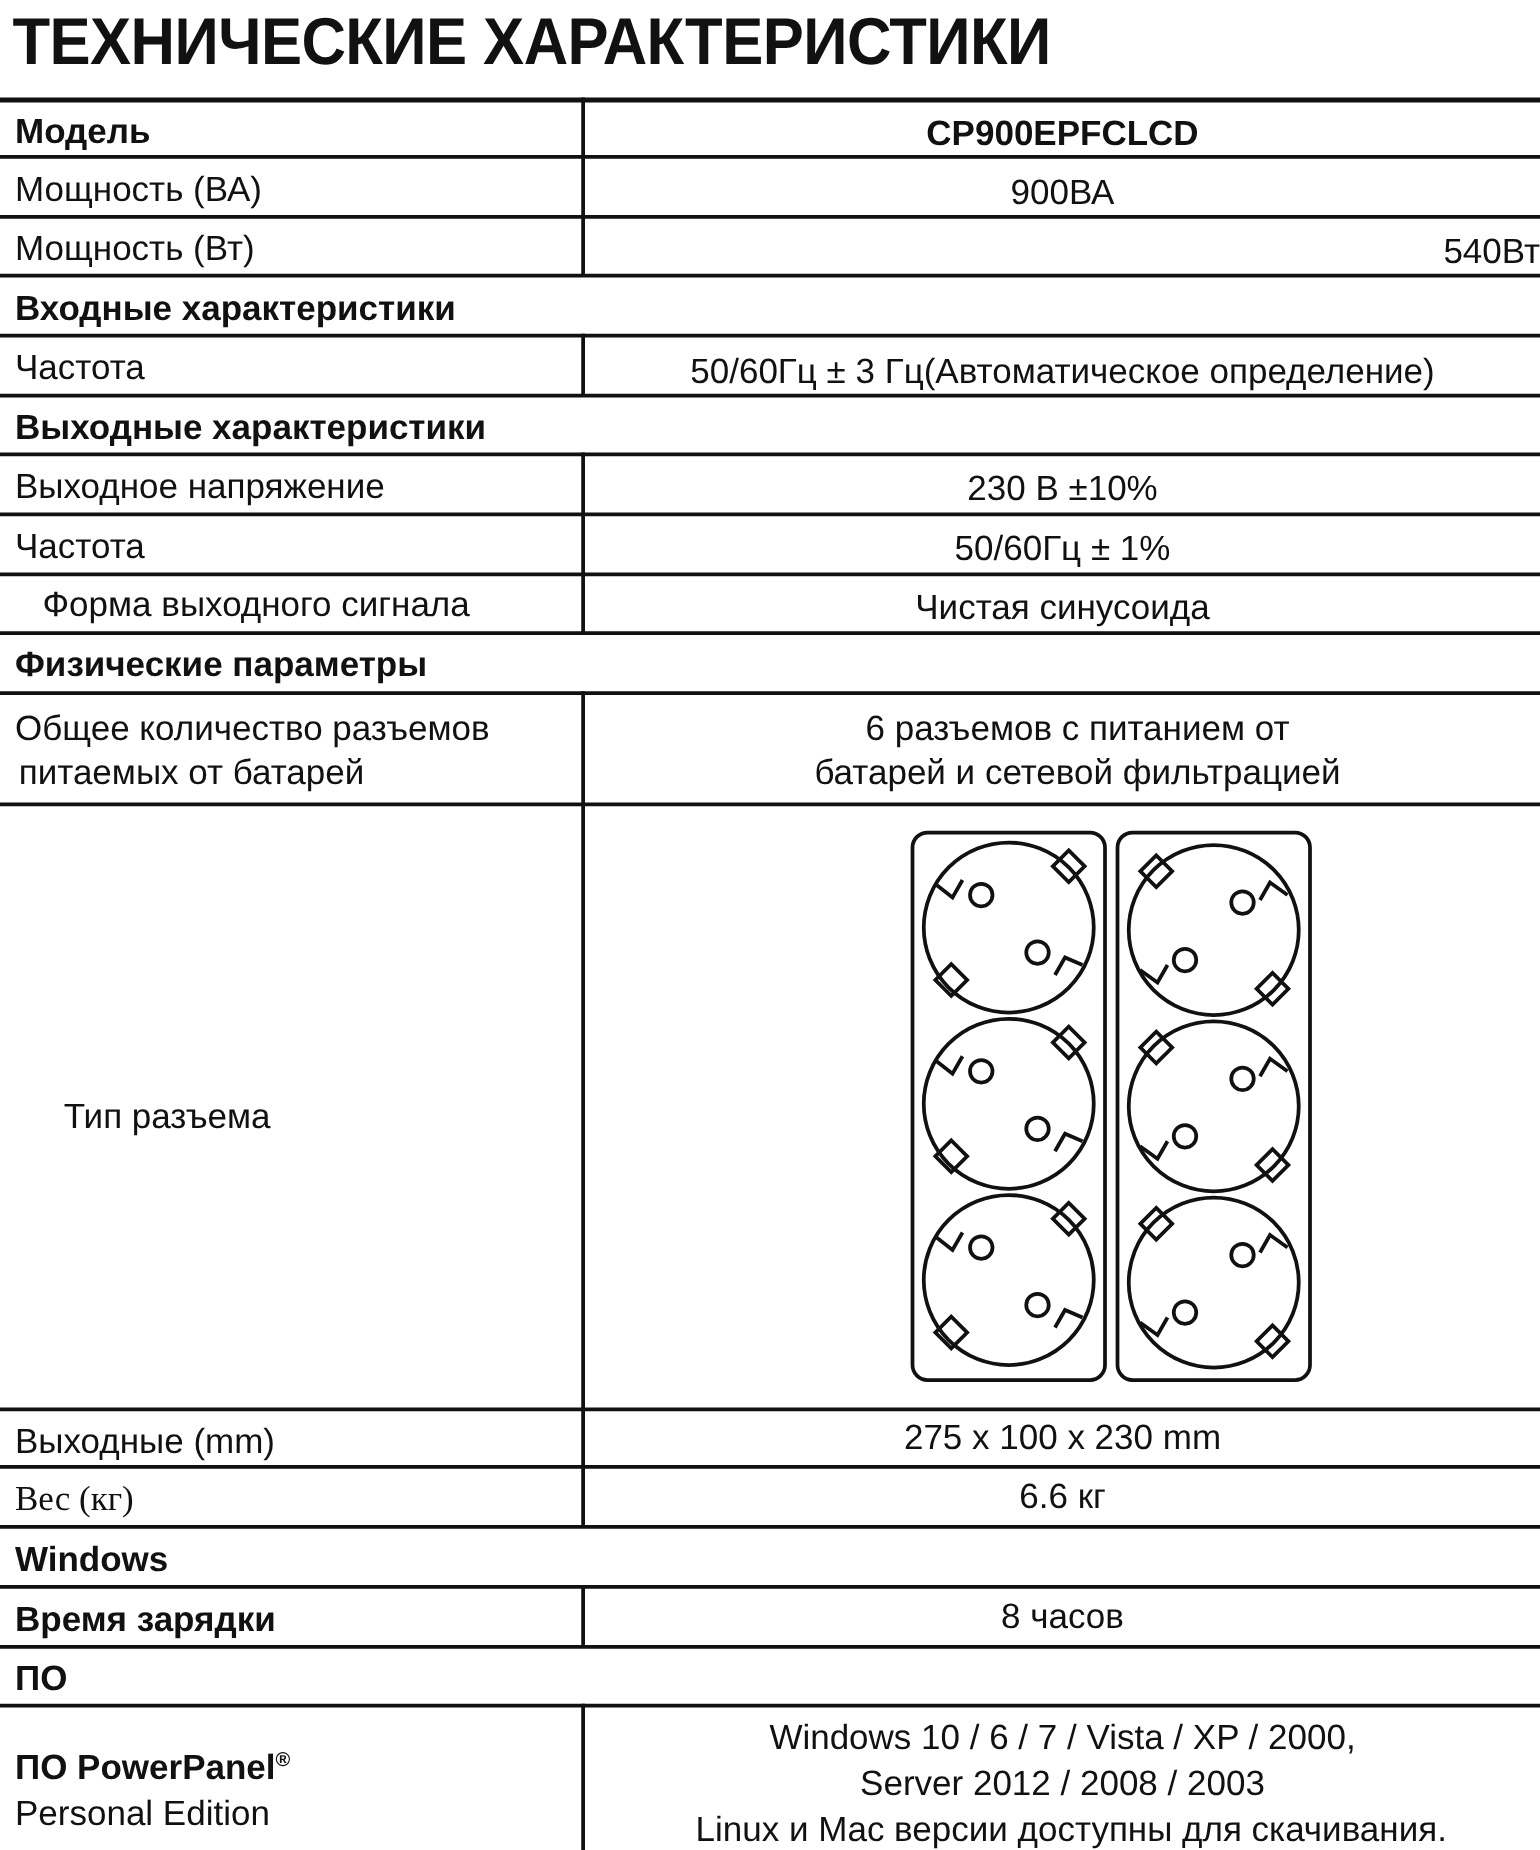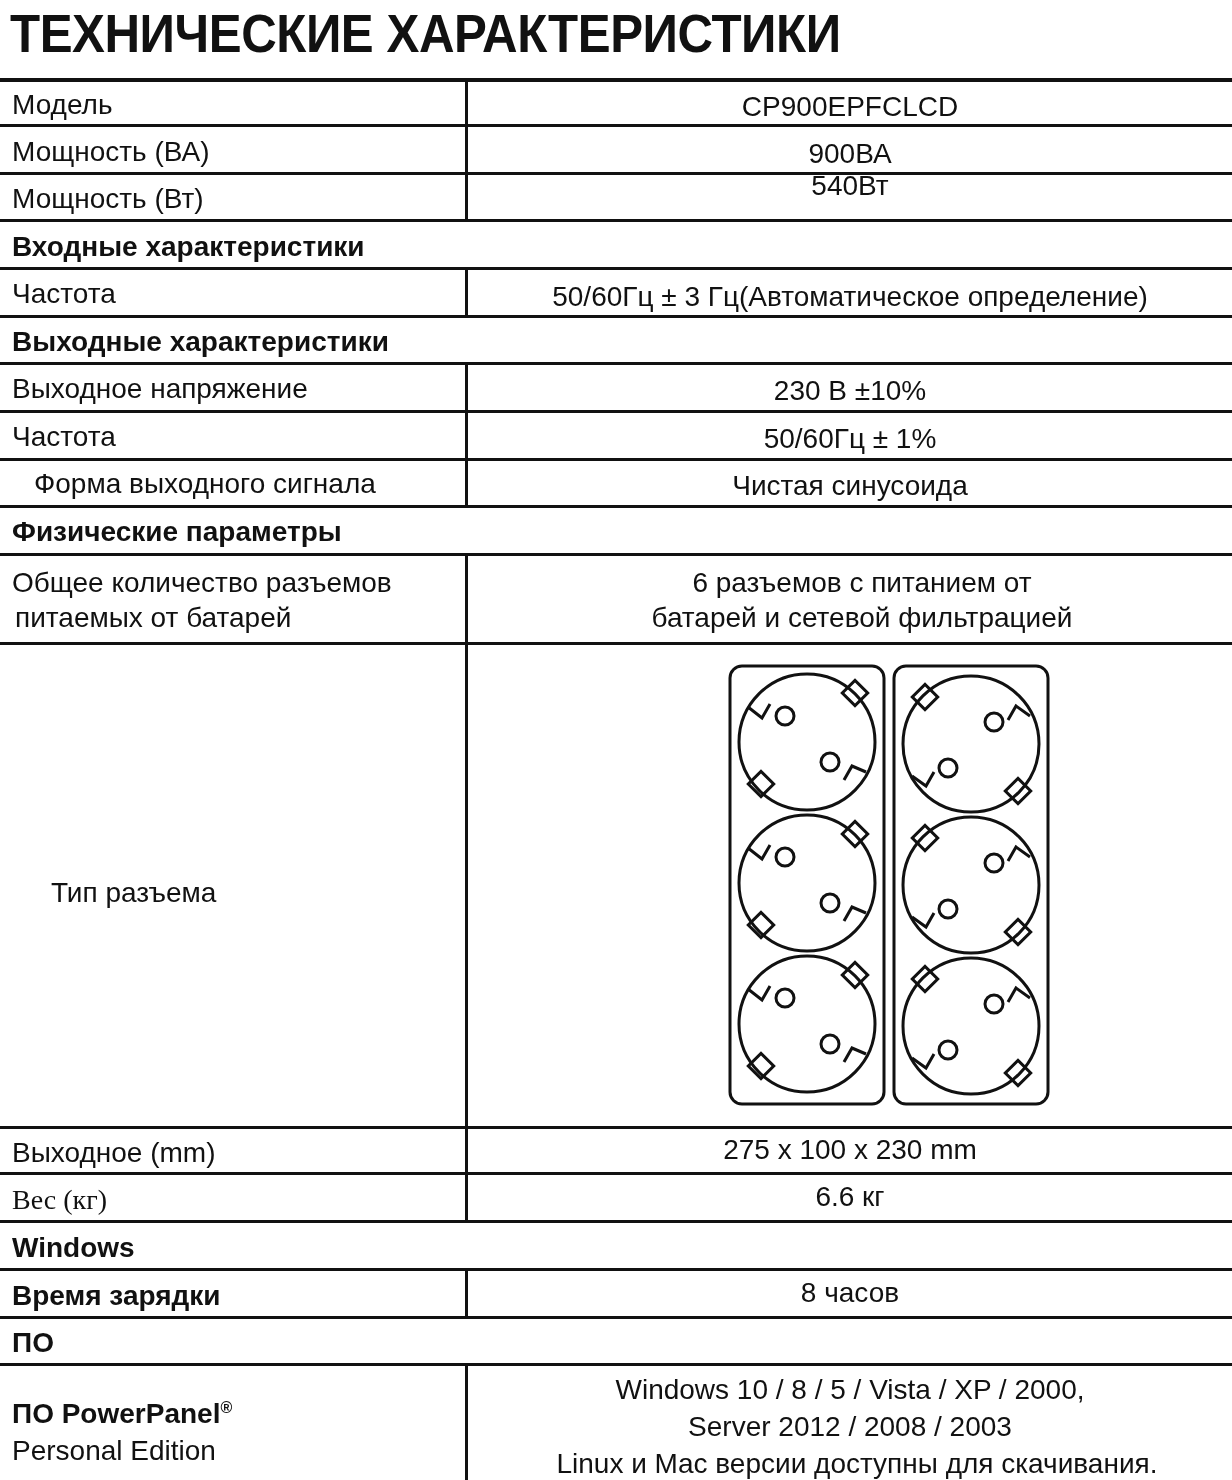--- a/index.html
+++ b/index.html
@@ -5,21 +5,21 @@
   html, body { margin:0; padding:0; background:#ffffff; }
   body { width:1232px; height:1480px; overflow:hidden; position:relative;
          font-family:"Liberation Sans", "DejaVu Sans", sans-serif; color:#111; }
   .title { position:absolute; left:10px; top:2px; font-size:53px; font-weight:bold;
            letter-spacing:-0.5px; line-height:64px; transform:scaleX(0.93); transform-origin:left top; }
   .hline { position:absolute; left:0; width:1232px; height:3px; background:#111; }
   .vline { position:absolute; left:465px; width:3px; background:#111; }
   .cell-l { position:absolute; left:12px; font-size:28px; line-height:34px; white-space:nowrap; }
   .cell-r { position:absolute; left:468px; width:764px; text-align:center; font-size:28px; line-height:34px; white-space:nowrap; }
   .sec { position:absolute; left:12px; font-size:28px; font-weight:bold; line-height:34px; }
-  .bold { font-weight:normal; }
+  .bold { font-weight:bold; }
   .sup { font-size:16px; vertical-align:super; line-height:0; }
   .sockets { position:absolute; left:726px; top:662px; width:330px; height:445px; }
 </style>
 </head>
 <body>
 
 <div class="title">ТЕХНИЧЕСКИЕ ХАРАКТЕРИСТИКИ</div>
 
 <div class="hline" style="top:78px;height:4px;"></div>
 <div class="hline" style="top:124px;"></div>
@@ -47,21 +47,21 @@
 <div class="vline" style="top:1268px;height:50px;"></div>
 <div class="vline" style="top:1363px;height:117px;"></div>
 
 <div class="cell-l bold" style="top:88px;">Модель</div>
 <div class="cell-r bold" style="top:90px;">CP900EPFCLCD</div>
 
 <div class="cell-l" style="top:135px;">Мощность (ВА)</div>
 <div class="cell-r" style="top:137px;">900ВА</div>
 
 <div class="cell-l" style="top:182px;">Мощность (Вт)</div>
-<div class="cell-r" style="top:169px;">540Вт</div>
+<div class="cell-r" style="top:184px;text-align:right;">540Вт</div>
 
 <div class="sec" style="top:230px;">Входные характеристики</div>
 
 <div class="cell-l" style="top:277px;">Частота</div>
 <div class="cell-r" style="top:280px;">50/60Гц ± 3 Гц(Автоматическое определение)</div>
 
 <div class="sec" style="top:325px;">Выходные характеристики</div>
 
 <div class="cell-l" style="top:372px;">Выходное напряжение</div>
 <div class="cell-r" style="top:374px;">230 В ±10%</div>
@@ -101,32 +101,32 @@
     <circle cx="222" cy="106" r="9"></circle>
     <rect x="190" y="26" width="18" height="18" transform="rotate(45 199 35)"></rect>
     <rect x="283" y="120" width="18" height="18" transform="rotate(45 292 129)"></rect>
     <path d="M304 54 L290 44 L282 58"></path>
     <path d="M186 114 L200 124 L208 110"></path>
   </g>
   <use href="#sockR" y="141"></use>
   <use href="#sockR" y="282"></use>
 </svg>
 
-<div class="cell-l" style="top:1136px;">Выходное (mm)</div>
+<div class="cell-l" style="top:1136px;">Выходные (mm)</div>
 <div class="cell-r" style="top:1133px;">275 x 100 x 230 mm</div>
 
 <div class="cell-l" style="top:1183px;font-family:Liberation Serif, serif;">Вес (кг)</div>
 <div class="cell-r" style="top:1180px;">6.6 кг</div>
 
 <div class="sec" style="top:1231px;">Windows</div>
 
 <div class="cell-l" style="top:1279px;font-weight:bold;">Время зарядки</div>
 <div class="cell-r" style="top:1276px;">8 часов</div>
 
 <div class="sec" style="top:1326px;">ПО</div>
 
 <div class="cell-l" style="top:1397px;font-weight:bold;">
   <span>ПО PowerPanel</span><span class="sup">®</span>
 </div>
 <div class="cell-l" style="top:1434px;">Personal Edition</div>
-<div class="cell-r" style="top:1373px;">Windows 10 / 8 / 5 / Vista / XP / 2000,</div>
+<div class="cell-r" style="top:1373px;">Windows 10 / 6 / 7 / Vista / XP / 2000,</div>
 <div class="cell-r" style="top:1410px;">Server 2012 / 2008 / 2003</div>
 <div class="cell-r" style="top:1447px;left:475px;">Linux и Mac версии доступны для скачивания.</div>
 
 </body></html>

